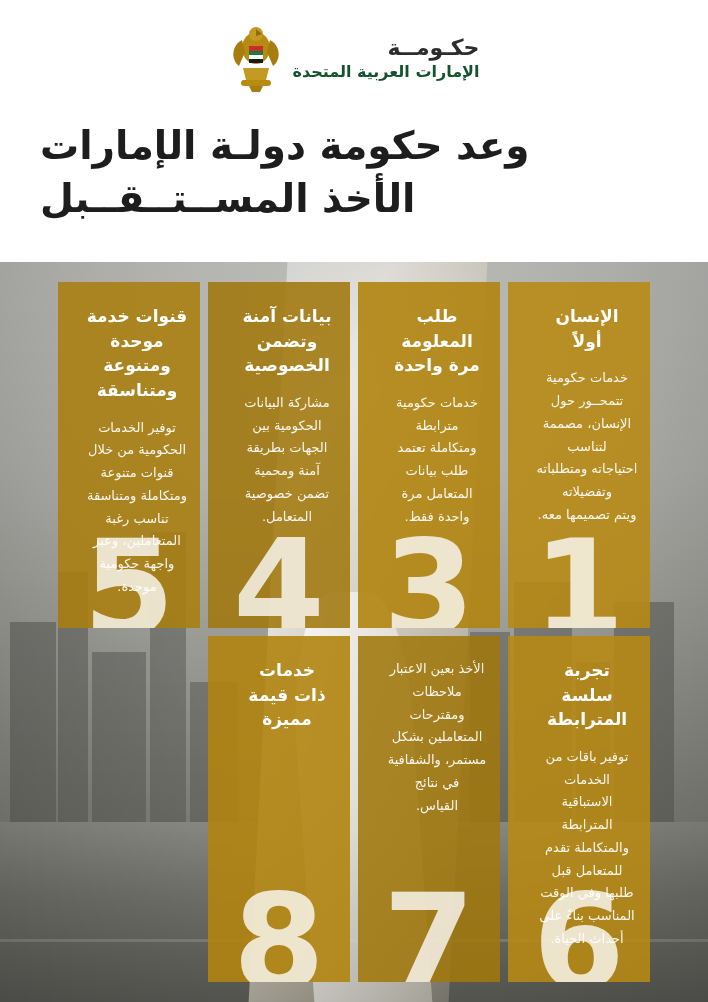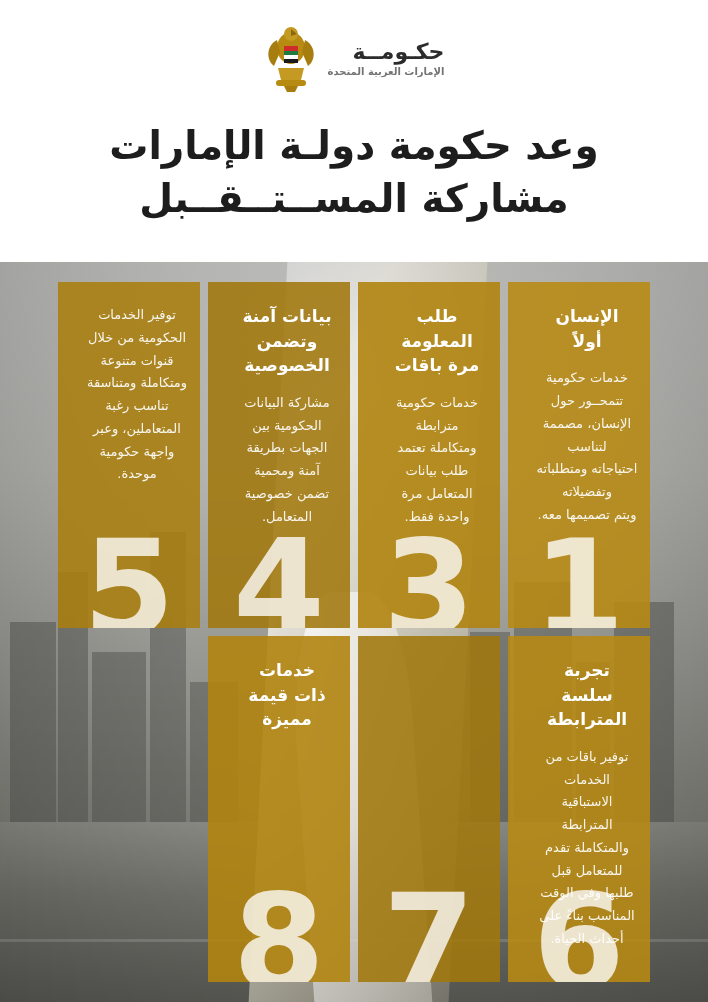--- a/index.html
+++ b/index.html
@@ -40,28 +40,28 @@
     line-height: 1.25;
     direction: rtl;
   }
   .gov-line1 {
     font-size: 22px;
     font-weight: bold;
     color: #2c2c2c;
     letter-spacing: 1px;
   }
   .gov-line2 {
-    font-size: 10px;
-    font-weight: bold;
-    color: #737373;
+    font-size: 16px;
+    font-weight: bold;
+    color: #14532d;
   }
 
   .title-block {
     margin-top: 26px;
-    text-align: center;
+    text-align: left;
     direction: rtl;
     padding: 0 40px;
   }
   .title-line {
     font-size: 39px;
     font-weight: bold;
     color: #1d1d1d;
     line-height: 1.35;
     letter-spacing: 0.5px;
     white-space: nowrap;
@@ -226,21 +226,21 @@
 
         <path d="M14 46 L40 46 L37 58 L17 58 Z" fill="#c49a22"></path>
         <rect x="12" y="58" width="30" height="6" rx="3" fill="#b78a12"></rect>
         <path d="M20 64 L34 64 L31 70 L23 70 Z" fill="#a87d10"></path>
       </svg>
     </div>
   </div>
 
   <div class="title-block">
     <div class="title-line">وعد حكومة دولـة الإمارات</div>
-    <div class="title-line">مشاركة المســتــقــبل</div>
+    <div class="title-line">الأخذ المســتــقــبل</div>
   </div>
 </div>
 
 <div class="board">
 
   <div class="photo">
     <div class="sky-build" style="left:10px;  width:46px; height:210px;"></div>
     <div class="sky-build" style="left:58px;  width:30px; height:260px;"></div>
     <div class="sky-build" style="left:92px;  width:54px; height:180px;"></div>
     <div class="sky-build" style="left:150px; width:36px; height:300px;"></div>
@@ -265,56 +265,64 @@
 الإنسان، مصممة لتناسب
 احتياجاته ومتطلباته وتفضيلاته
 ويتم تصميمها معه.</div>
       <div class="card-num">1</div>
     </div>
 
 
     <div class="card tone-c">
       <div class="card-title">طلب
 المعلومة
-مرة باقات</div>
+مرة واحدة</div>
       <div class="card-desc">خدمات حكومية مترابطة
 ومتكاملة تعتمد طلب بيانات
 المتعامل مرة واحدة فقط.</div>
       <div class="card-num">3</div>
     </div>
 
     <div class="card tone-d">
       <div class="card-title">بيانات آمنة
 وتضمن
 الخصوصية</div>
       <div class="card-desc">مشاركة البيانات الحكومية بين
 الجهات بطريقة آمنة ومحمية
 تضمن خصوصية المتعامل.</div>
       <div class="card-num">4</div>
     </div>
 
     <div class="card tone-b">
+      <div class="card-title">قنوات خدمة
+موحدة
+ومتنوعة
+ومتناسقة</div>
       <div class="card-desc">توفير الخدمات الحكومية من خلال
 قنوات متنوعة ومتكاملة ومتناسقة
 تناسب رغبة المتعاملين، وعبر
 واجهة حكومية موحدة.</div>
       <div class="card-num">5</div>
     </div>
 
     <div class="card tone-a">
       <div class="card-title">تجربة سلسة
 المترابطة</div>
       <div class="card-desc">توفير باقات من الخدمات
 الاستباقية المترابطة والمتكاملة تقدم
 للمتعامل قبل طلبها وفي الوقت
 المناسب بناءً على أحداث الحياة.</div>
       <div class="card-num">6</div>
     </div>
 
     <div class="card tone-d">
+      <div class="card-desc">الأخذ بعين الاعتبار ملاحظات
+ومقترحات المتعاملين بشكل
+مستمر، والشفافية في نتائج
+القياس.</div>
       <div class="card-num">7</div>
     </div>
 
     <div class="card tone-c">
       <div class="card-title">خدمات
 ذات قيمة
 مميزة</div>
       <div class="card-num">8</div>
     </div>
 

